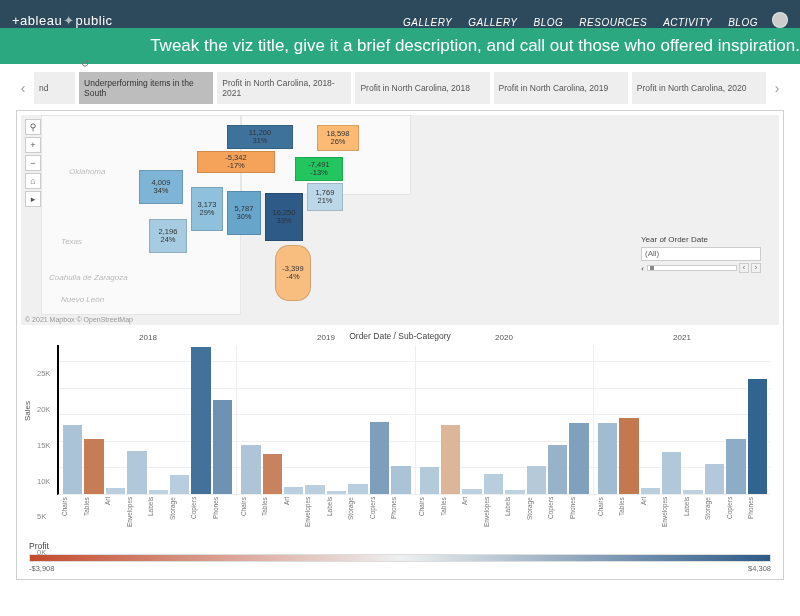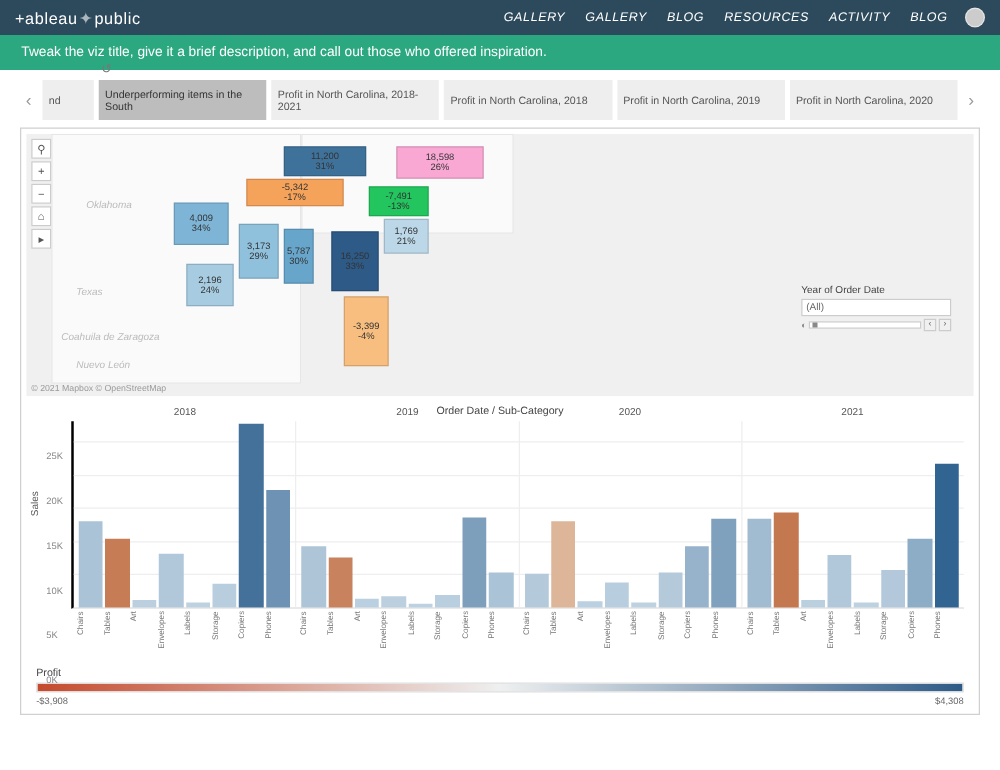--- a/index.html
+++ b/index.html
@@ -1,23 +1,23 @@
 <!DOCTYPE html>
 <html><head>
 <meta charset="utf-8">
 <style>
   * { box-sizing: border-box; margin: 0; padding: 0; }
   body { font-family: -apple-system, BlinkMacSystemFont, "Segoe UI", Arial, sans-serif; background: #fff; width: 800px; height: 616px; overflow: hidden; font-size: 10px; }
-  .topbar { background: #2d4a5c; height: 28px; display: flex; align-items: center; padding: 0 12px; color: #fff; }
+  .topbar { background: #2d4a5c; height: 28px; display: flex; align-items: flex-end; padding: 0 12px; color: #fff; }
   .brand { font-size: 13px; font-weight: 300; letter-spacing: 0.5px; }
   .brand .plus { opacity: 0.6; margin: 0 1px; }
   .topnav { margin-left: auto; display: flex; gap: 16px; font-size: 10px; letter-spacing: 0.5px; font-style: italic; }
   .topnav span { cursor: pointer; }
   .avatar { width: 16px; height: 16px; border-radius: 50%; background: #ccc; margin-left: 14px; border: 1px solid rgba(255,255,255,0.5); }
-  .banner { background: #2ba880; color: #fff; text-align: left; font-size: 11px; padding: 8px 17px; }
+  .banner { background: #2ba880; color: #fff; text-align: right; font-size: 17px; padding: 8px 0; }
   .content { padding: 8px 16px; }
   .storyrow { display: flex; align-items: center; gap: 4px; margin-bottom: 6px; }
   .story-arrow { width: 14px; color: #999; font-size: 14px; text-align: center; cursor: pointer; user-select: none; }
   .story-tabs { flex: 1; display: flex; gap: 4px; }
   .story-tab { flex: 1; min-width: 0; background: #eee; padding: 4px 5px; font-size: 8.5px; line-height: 1.2; color: #555; height: 32px; display: flex; align-items: center; cursor: pointer; position: relative; }
   .story-tab.frag { flex: 0.25; }
   .story-tab.active { background: #bdbdbd; color: #333; }
   .revert-icon { position: absolute; top: -14px; left: 2px; font-size: 10px; color: #777; }
   .viz-frame { border: 1px solid #d0d0d0; padding: 4px; position: relative; }
   .map-area { position: relative; height: 210px; overflow: hidden; }
@@ -124,21 +124,21 @@
             <span>34%</span>
           </div>
           <div class="state" style="left: 128px; top: 104px; width: 38px; height: 34px; background: rgb(167, 204, 226);">
             <span>2,196</span>
             <span>24%</span>
           </div>
           <div class="state" style="left: 170px; top: 72px; width: 32px; height: 44px; background: rgb(143, 192, 220);">
             <span>3,173</span>
             <span>29%</span>
           </div>
-          <div class="state" style="left: 206px; top: 76px; width: 24px; height: 44px; background: rgb(103, 165, 203);">
+          <div class="state" style="left: 206px; top: 76px; width: 34px; height: 44px; background: rgb(103, 165, 203);">
             <span>5,787</span>
             <span>30%</span>
           </div>
           <div class="state" style="left: 176px; top: 36px; width: 78px; height: 22px; background: rgb(245, 163, 91);">
             <span>-5,342</span>
             <span>-17%</span>
           </div>
           <div class="state" style="left: 206px; top: 10px; width: 66px; height: 24px; background: rgb(63, 114, 155);">
             <span>11,200</span>
             <span>31%</span>
@@ -148,25 +148,25 @@
             <span>33%</span>
           </div>
           <div class="state" style="left: 286px; top: 68px; width: 36px; height: 28px; background: rgb(188, 216, 232);">
             <span>1,769</span>
             <span>21%</span>
           </div>
           <div class="state" style="left: 274px; top: 42px; width: 48px; height: 24px; background: #22c55e;">
             <span>-7,491</span>
             <span>-13%</span>
           </div>
-          <div class="state" style="left: 296px; top: 10px; width: 70px; height: 26px; background: #f9a8d4;">
+          <div class="state" style="left: 296px; top: 10px; width: 42px; height: 26px; background: #fdba74;">
             <span>18,598</span>
             <span>26%</span>
           </div>
-          <div class="state" style="left: 254px; top: 130px; width: 36px; height: 56px; background: rgb(247, 190, 127);">
+          <div class="state" style="left: 254px; top: 130px; width: 36px; height: 56px; background: rgb(247, 190, 127); border-radius: 14px;">
             <span>-3,399</span>
             <span>-4%</span>
           </div>
         </div>
       <div id="map-labels">
           <div class="map-label" style="left: 48px; top: 52px;">Oklahoma</div>
           <div class="map-label" style="left: 40px; top: 122px;">Texas</div>
           <div class="map-label" style="left: 28px; top: 158px;">Coahuila de Zaragoza</div>
           <div class="map-label" style="left: 40px; top: 180px;">Nuevo León</div>
         </div>

